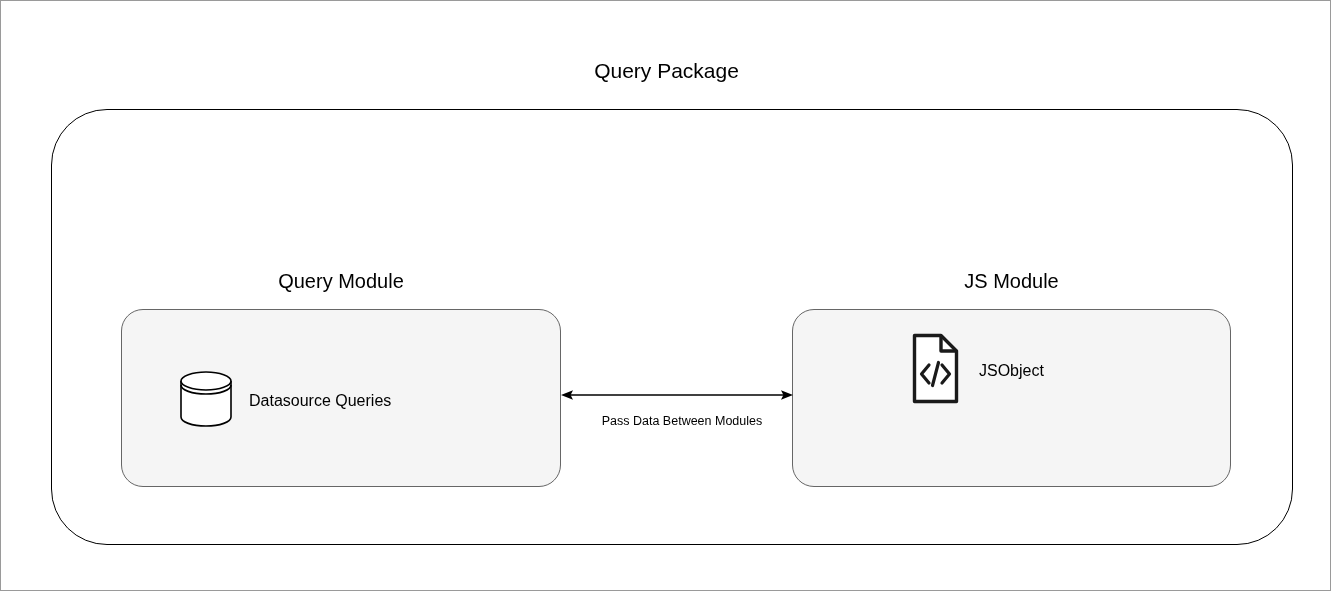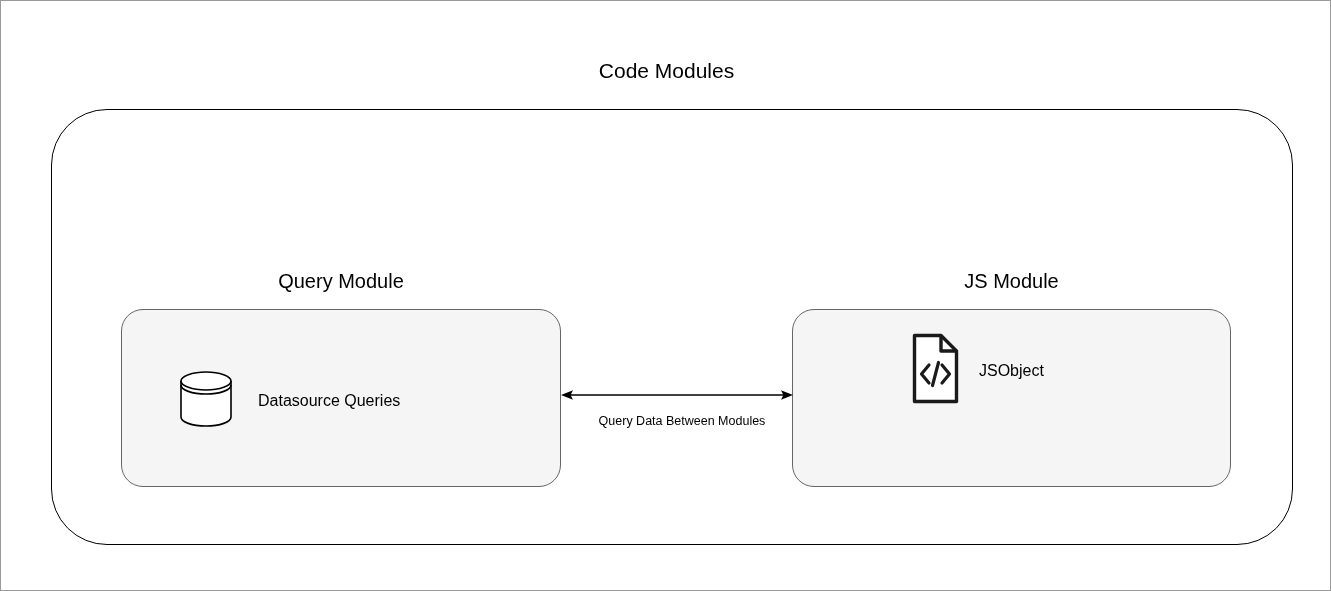--- a/index.html
+++ b/index.html
@@ -89,21 +89,21 @@
   }
   #datasource-item { left: 178px; top: 369px; }
   #jsobject-item   { left: 911px; top: 332px; }
 
   .item-label {
     font-size: 16px;
     line-height: 20px;
     white-space: nowrap;
     color: #000000;
   }
-  #datasource-item .item-label { margin-left: 25px; }
+  #datasource-item .item-label { margin-left: 16px; }
   #jsobject-item   .item-label { margin-left: 20px; }
 
   .icon { display: block; flex: none; }
 
   
   .connector {
     position: absolute;
     left: 556px;
     top: 380px;
     width: 240px;
@@ -119,21 +119,21 @@
     line-height: 17px;
     white-space: nowrap;
     color: #000000;
   }
 </style>
 </head>
 <body>
 
 <div id="canvas">
 
-  <div class="pkg-title">Code Modules</div>
+  <div class="pkg-title">Query Package</div>
 
   <div class="package-box"></div>
 
   <div class="module-label" id="js-module-label">JS Module</div>
 
   <div class="module-label" id="query-module-label">Query Module</div>
 
   <div class="module-box" id="query-module-box"></div>
 
   <div class="module-box" id="js-module-box"></div>
@@ -165,15 +165,15 @@
   <div class="connector">
     <svg width="240" height="30" viewBox="0 0 240 30" xmlns="http://www.w3.org/2000/svg">
       <g>
         <line x1="11" y1="14" x2="229" y2="14" stroke="#000000" stroke-width="1.3"></line>
         <path d="M4 14 L16 9.2 L13.6 14 L16 18.8 Z" fill="#000000"></path>
         <path d="M236 14 L224 9.2 L226.4 14 L224 18.8 Z" fill="#000000"></path>
       </g>
     </svg>
   </div>
 
-  <div class="connector-label">Query Data Between Modules</div>
+  <div class="connector-label">Pass Data Between Modules</div>
 
 </div>
 
 </body></html>

